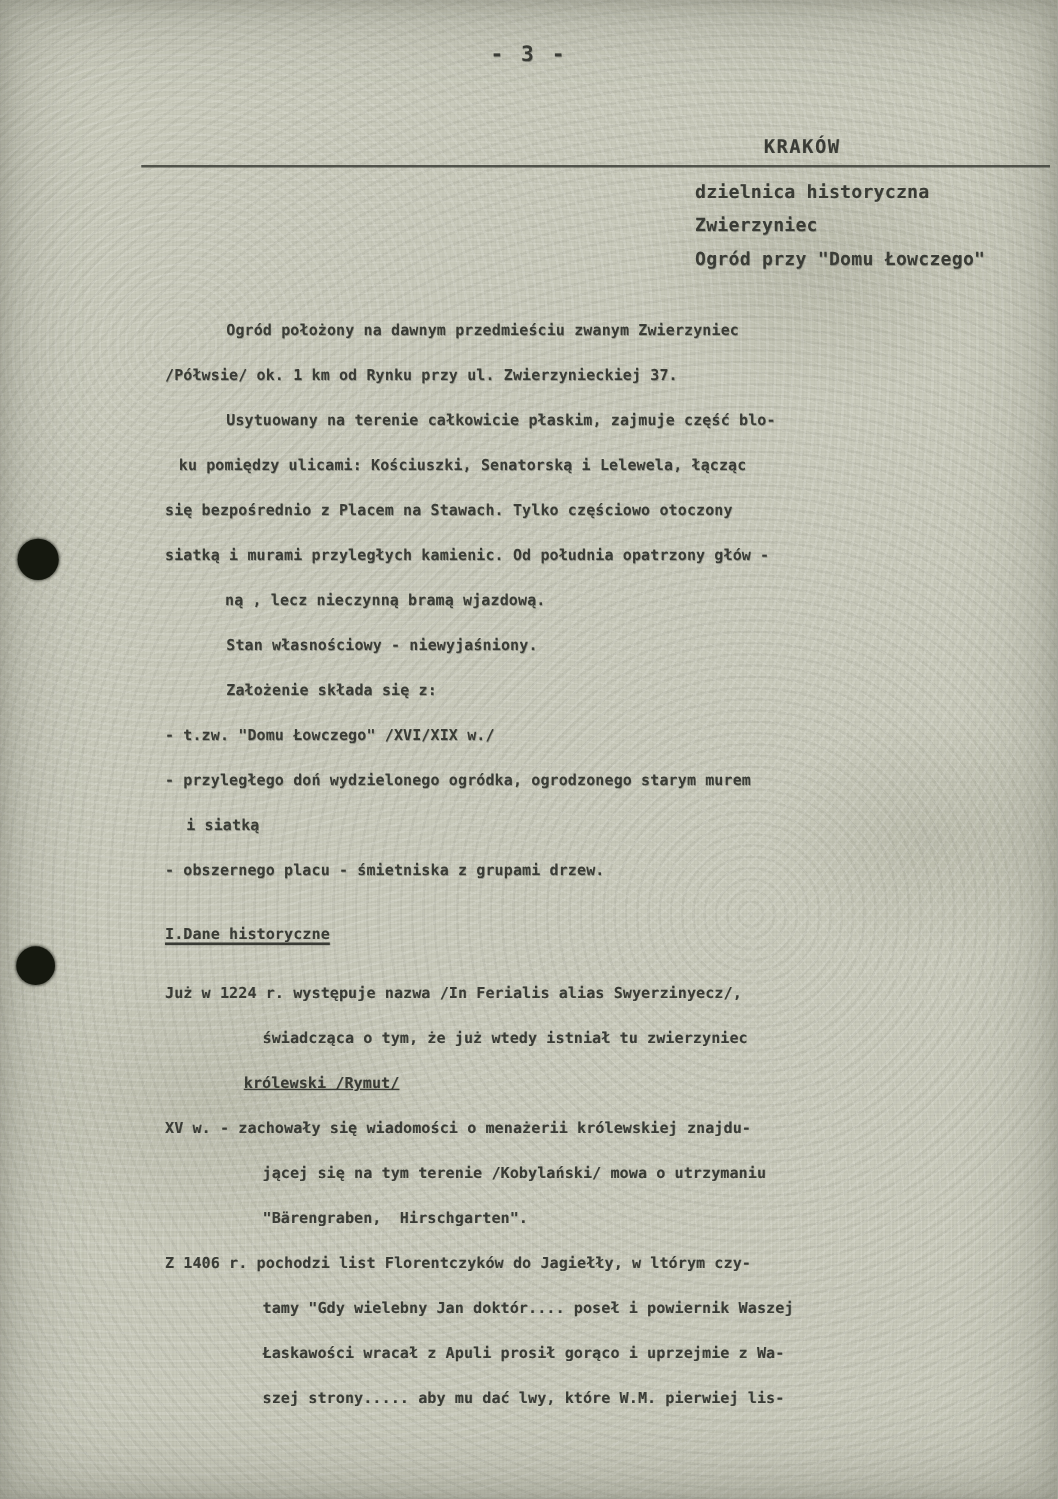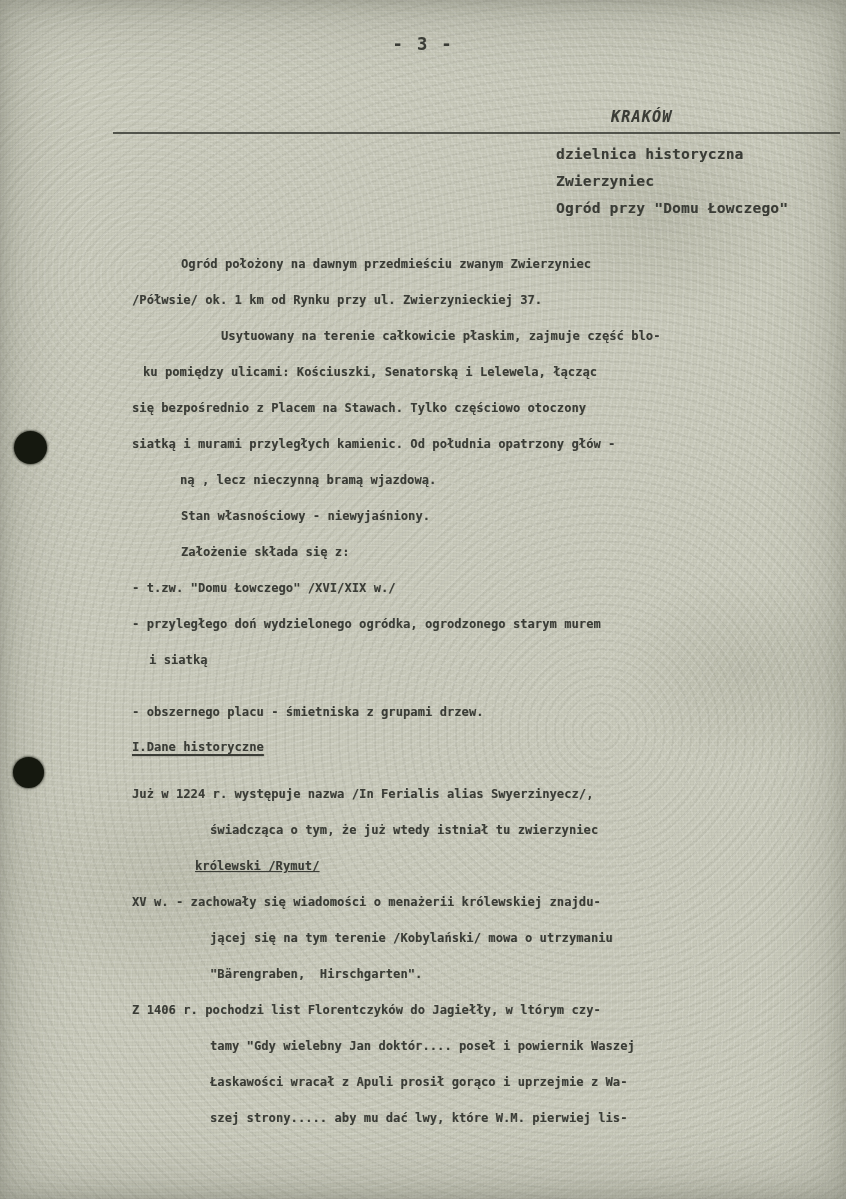--- a/index.html
+++ b/index.html
@@ -70,21 +70,20 @@
     top: 34px;
     font-size: 17px;
     letter-spacing: 2px;
   }
 
   .kraków {
     left: 611px;
     top: 108px;
     font-size: 15px;
     letter-spacing: 1.2px;
-    font-style: italic;
   }
 
   hr.rule {
     position: absolute;
     left: 113px;
     top: 132px;
     width: 727px;
     height: 0;
     margin: 0;
     border: 0;
@@ -129,32 +128,32 @@
 
     <div class="t kraków">KRAKÓW</div>
     <hr class="rule">
 
     <div class="t hdr l1">dzielnica historyczna</div>
     <div class="t hdr l2">Zwierzyniec</div>
     <div class="t hdr l3">Ogród przy "Domu Łowczego"</div>
 
     <div class="t body" style="left:181px; top:257px;">Ogród położony na dawnym przedmieściu zwanym Zwierzyniec</div>
     <div class="t body" style="left:132px; top:293px;">/Półwsie/ ok. 1 km od Rynku przy ul. Zwierzynieckiej 37.</div>
-    <div class="t body" style="left:181px; top:329px;margin-left:40px;">Usytuowany na terenie całkowicie płaskim, zajmuje część blo-</div>
+    <div class="t body" style="left:181px; top:329px;">Usytuowany na terenie całkowicie płaskim, zajmuje część blo-</div>
     <div class="t body" style="left:143px; top:365px;">ku pomiędzy ulicami: Kościuszki, Senatorską i Lelewela, łącząc</div>
     <div class="t body" style="left:132px; top:401px;">się bezpośrednio z Placem na Stawach. Tylko częściowo otoczony</div>
     <div class="t body" style="left:132px; top:437px;">siatką i murami przyległych kamienic. Od południa opatrzony głów -</div>
     <div class="t body" style="left:132px; top:473px;margin-left:48px;">ną , lecz nieczynną bramą wjazdową.</div>
     <div class="t body" style="left:181px; top:509px;">Stan własnościowy - niewyjaśniony.</div>
     <div class="t body" style="left:181px; top:545px;">Założenie składa się z:</div>
 
     <div class="t body" style="left:132px; top:581px;">- t.zw. "Domu Łowczego" /XVI/XIX w./</div>
     <div class="t body" style="left:132px; top:617px;">- przyległego doń wydzielonego ogródka, ogrodzonego starym murem</div>
     <div class="t body" style="left:149px; top:653px;">i siatką</div>
-    <div class="t body" style="left:132px; top:689px;margin-top:16px;">- obszernego placu - śmietniska z grupami drzew.</div>
+    <div class="t body" style="left:132px; top:689px;">- obszernego placu - śmietniska z grupami drzew.</div>
 
     <div class="t body underlined" style="left:132px; top:740px;">I.Dane historyczne</div>
 
     <div class="t body" style="left:132px; top:787px;">Już w 1224 r. występuje nazwa /In Ferialis alias Swyerzinyecz/,</div>
     <div class="t body" style="left:210px; top:823px;">świadcząca o tym, że już wtedy istniał tu zwierzyniec</div>
     <div class="t body" style="left:195px; top:859px;text-decoration:underline;">królewski /Rymut/</div>
 
     <div class="t body" style="left:210px; top:931px;">jącej się na tym terenie /Kobylański/ mowa o utrzymaniu</div>
     <div class="t body" style="left:132px; top:895px;">XV w. - zachowały się wiadomości o menażerii królewskiej znajdu-</div>
     <div class="t body" style="left:210px; top:967px;">"Bärengraben,  Hirschgarten".</div>

